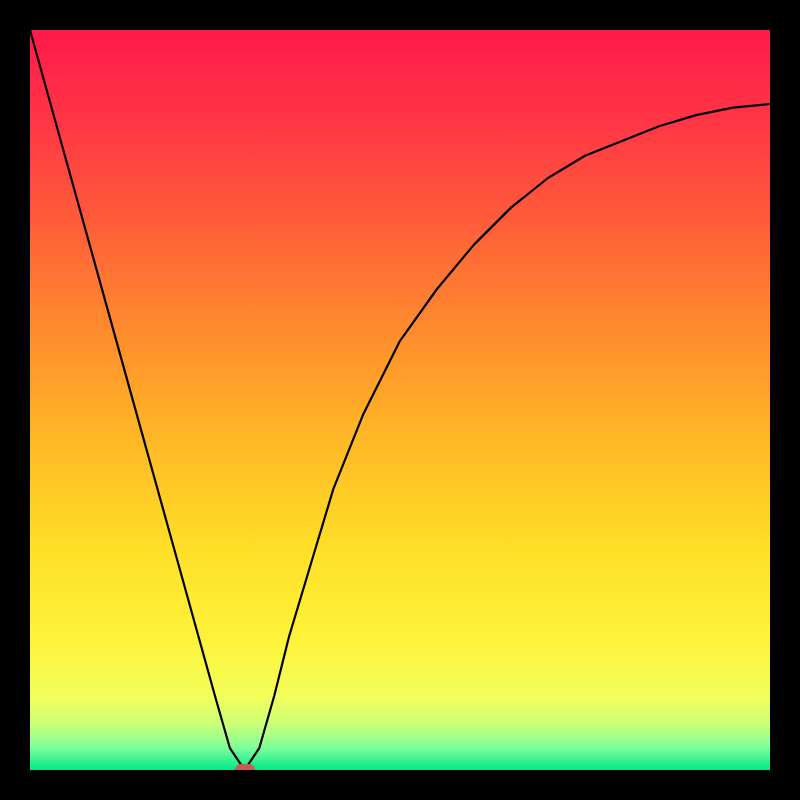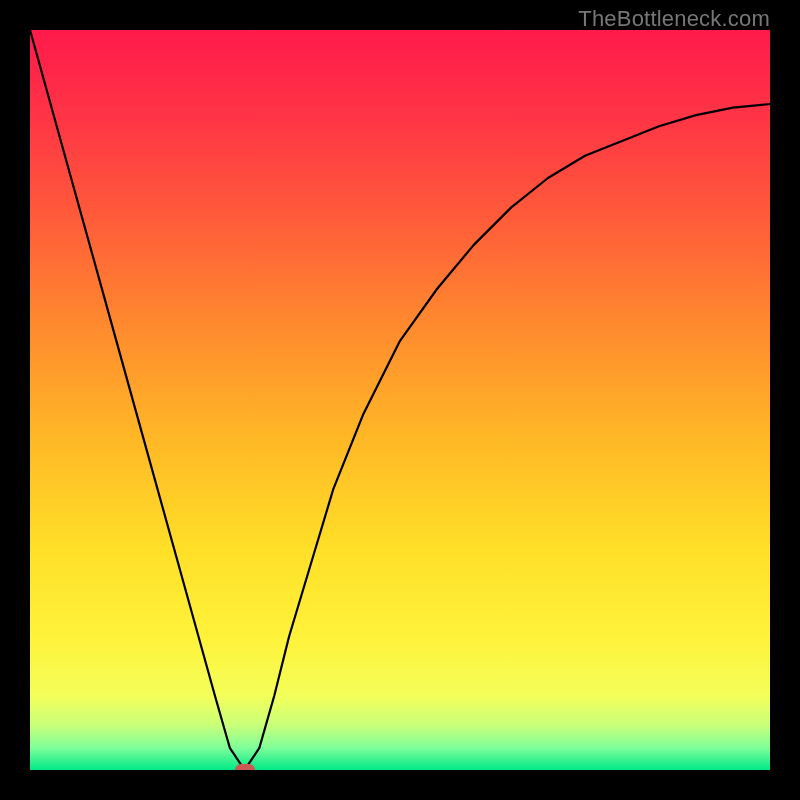--- a/index.html
+++ b/index.html
@@ -50,21 +50,20 @@
     border-radius: 6px;
     background: #cc5a52;
     transform: translate(-50%, -50%);
   }
 </style>
 </head>
 <body>
 
 <div class="frame">
 
-  <div class="watermark">TheBottleneck.com</div>
 
   <div class="plot-area">
 
     <svg class="gradient-bg" viewBox="0 0 100 100" preserveAspectRatio="none">
       <defs>
         <linearGradient id="bg-grad" x1="0" y1="0" x2="0" y2="1">
             <stop offset="0%" stop-color="#ff1a4b"></stop>
             <stop offset="12%" stop-color="#ff3545"></stop>
             <stop offset="25%" stop-color="#ff5a3a"></stop>
             <stop offset="40%" stop-color="#ff8a2e"></stop>

